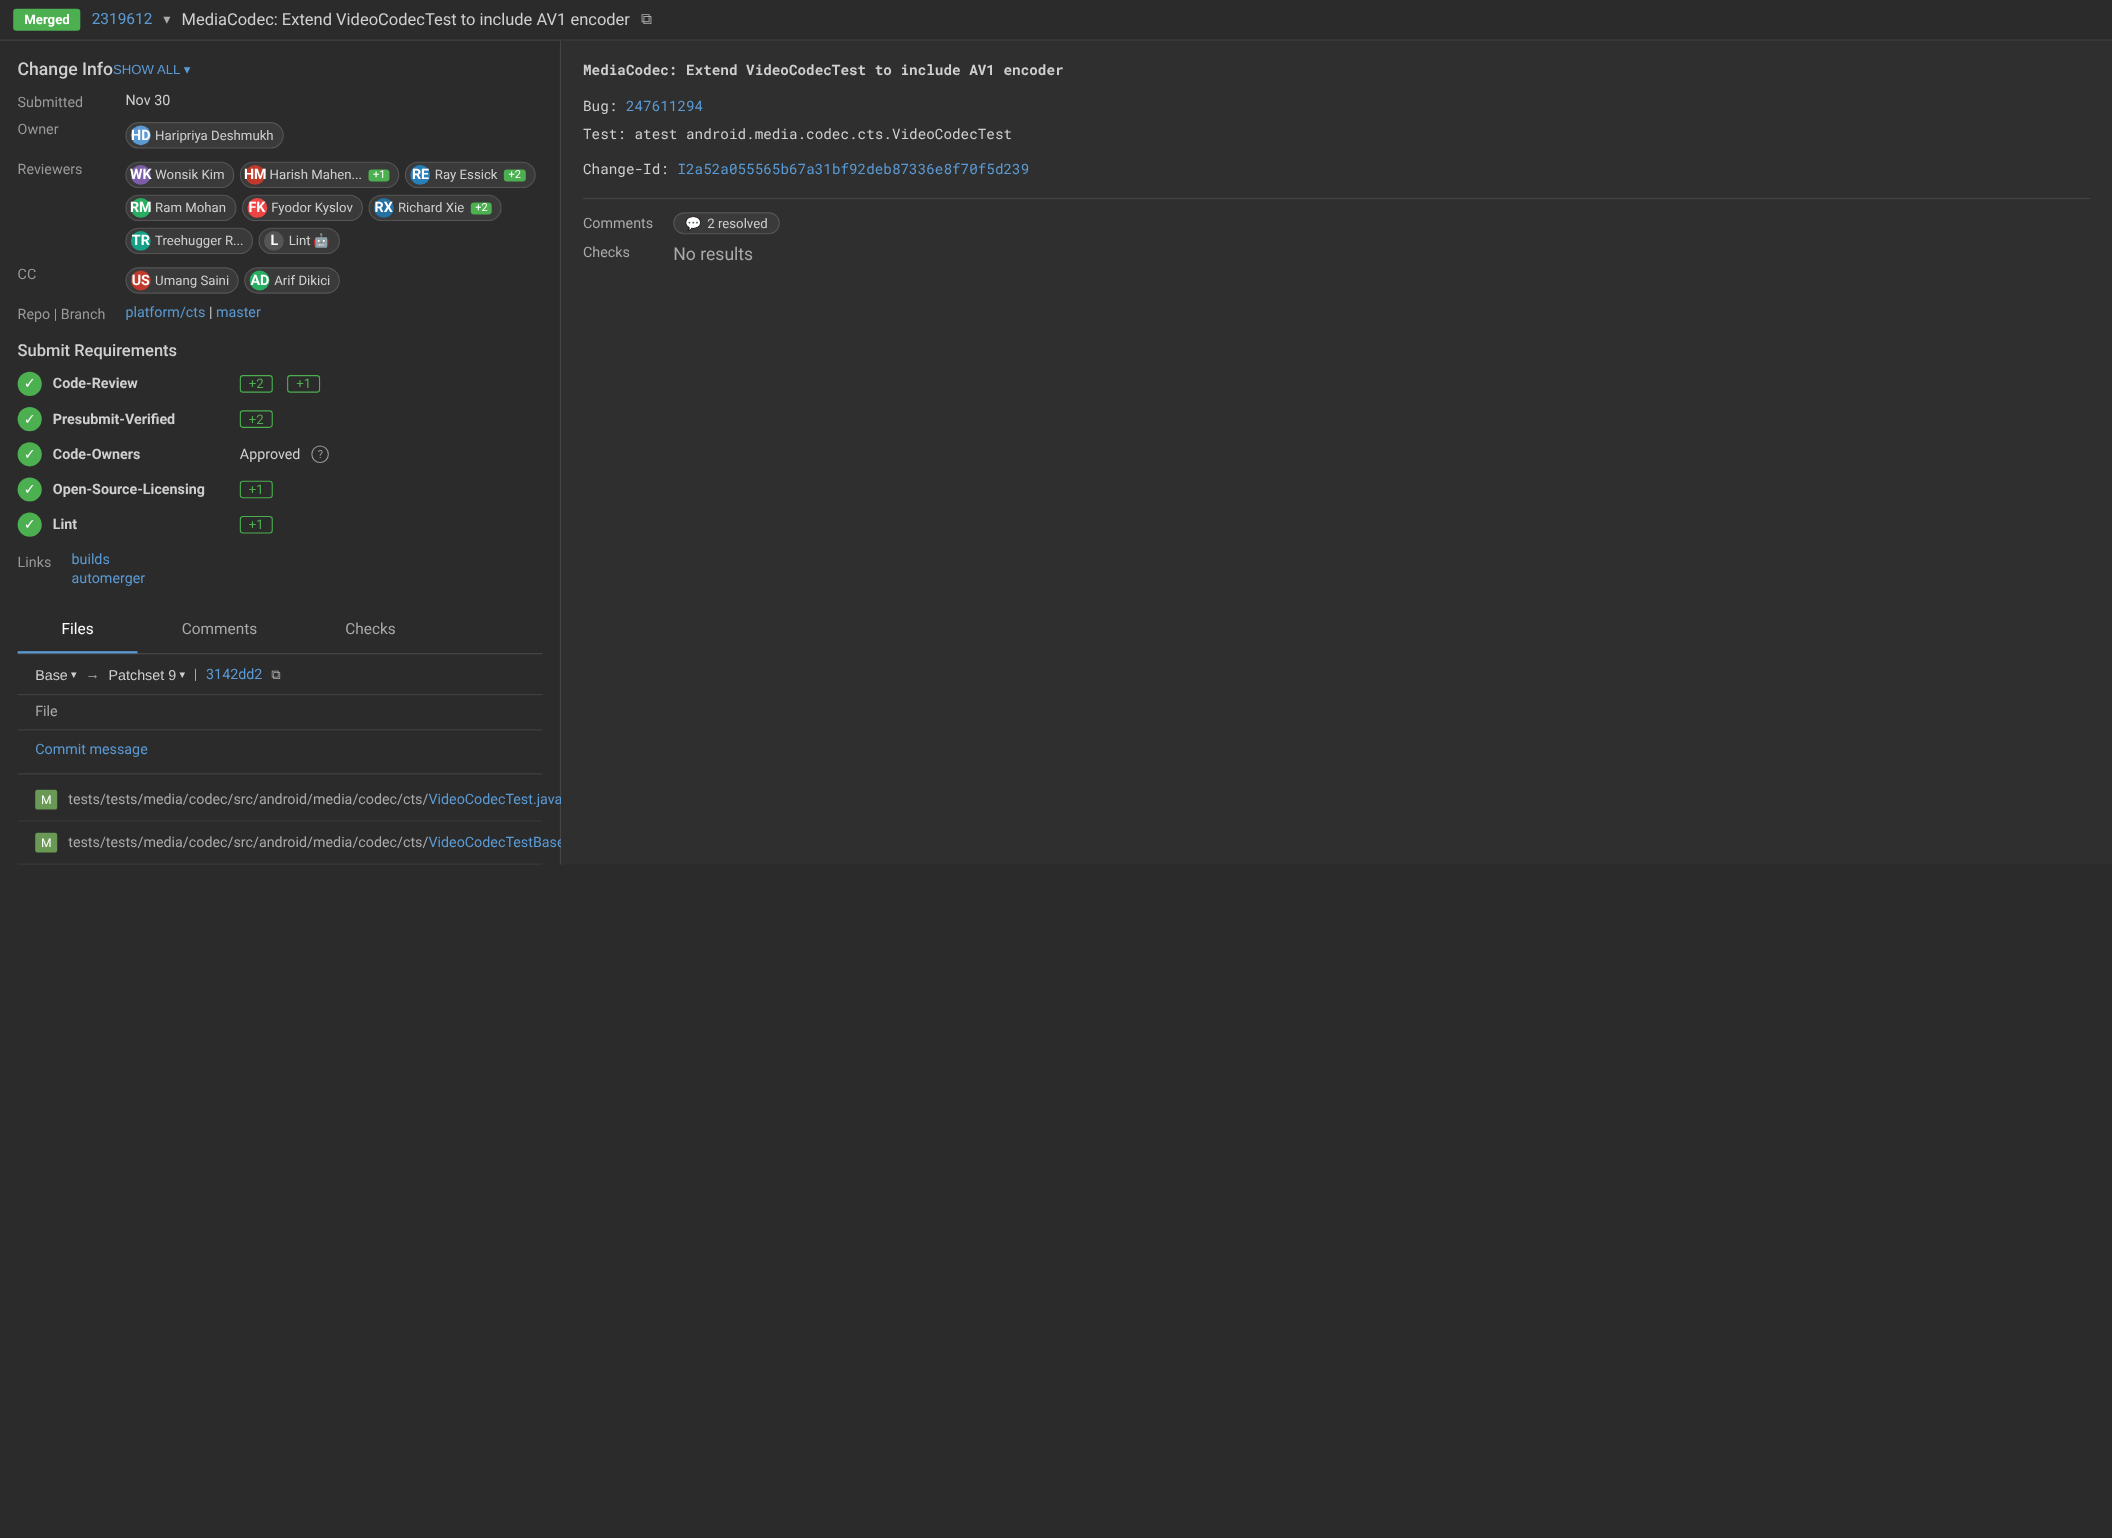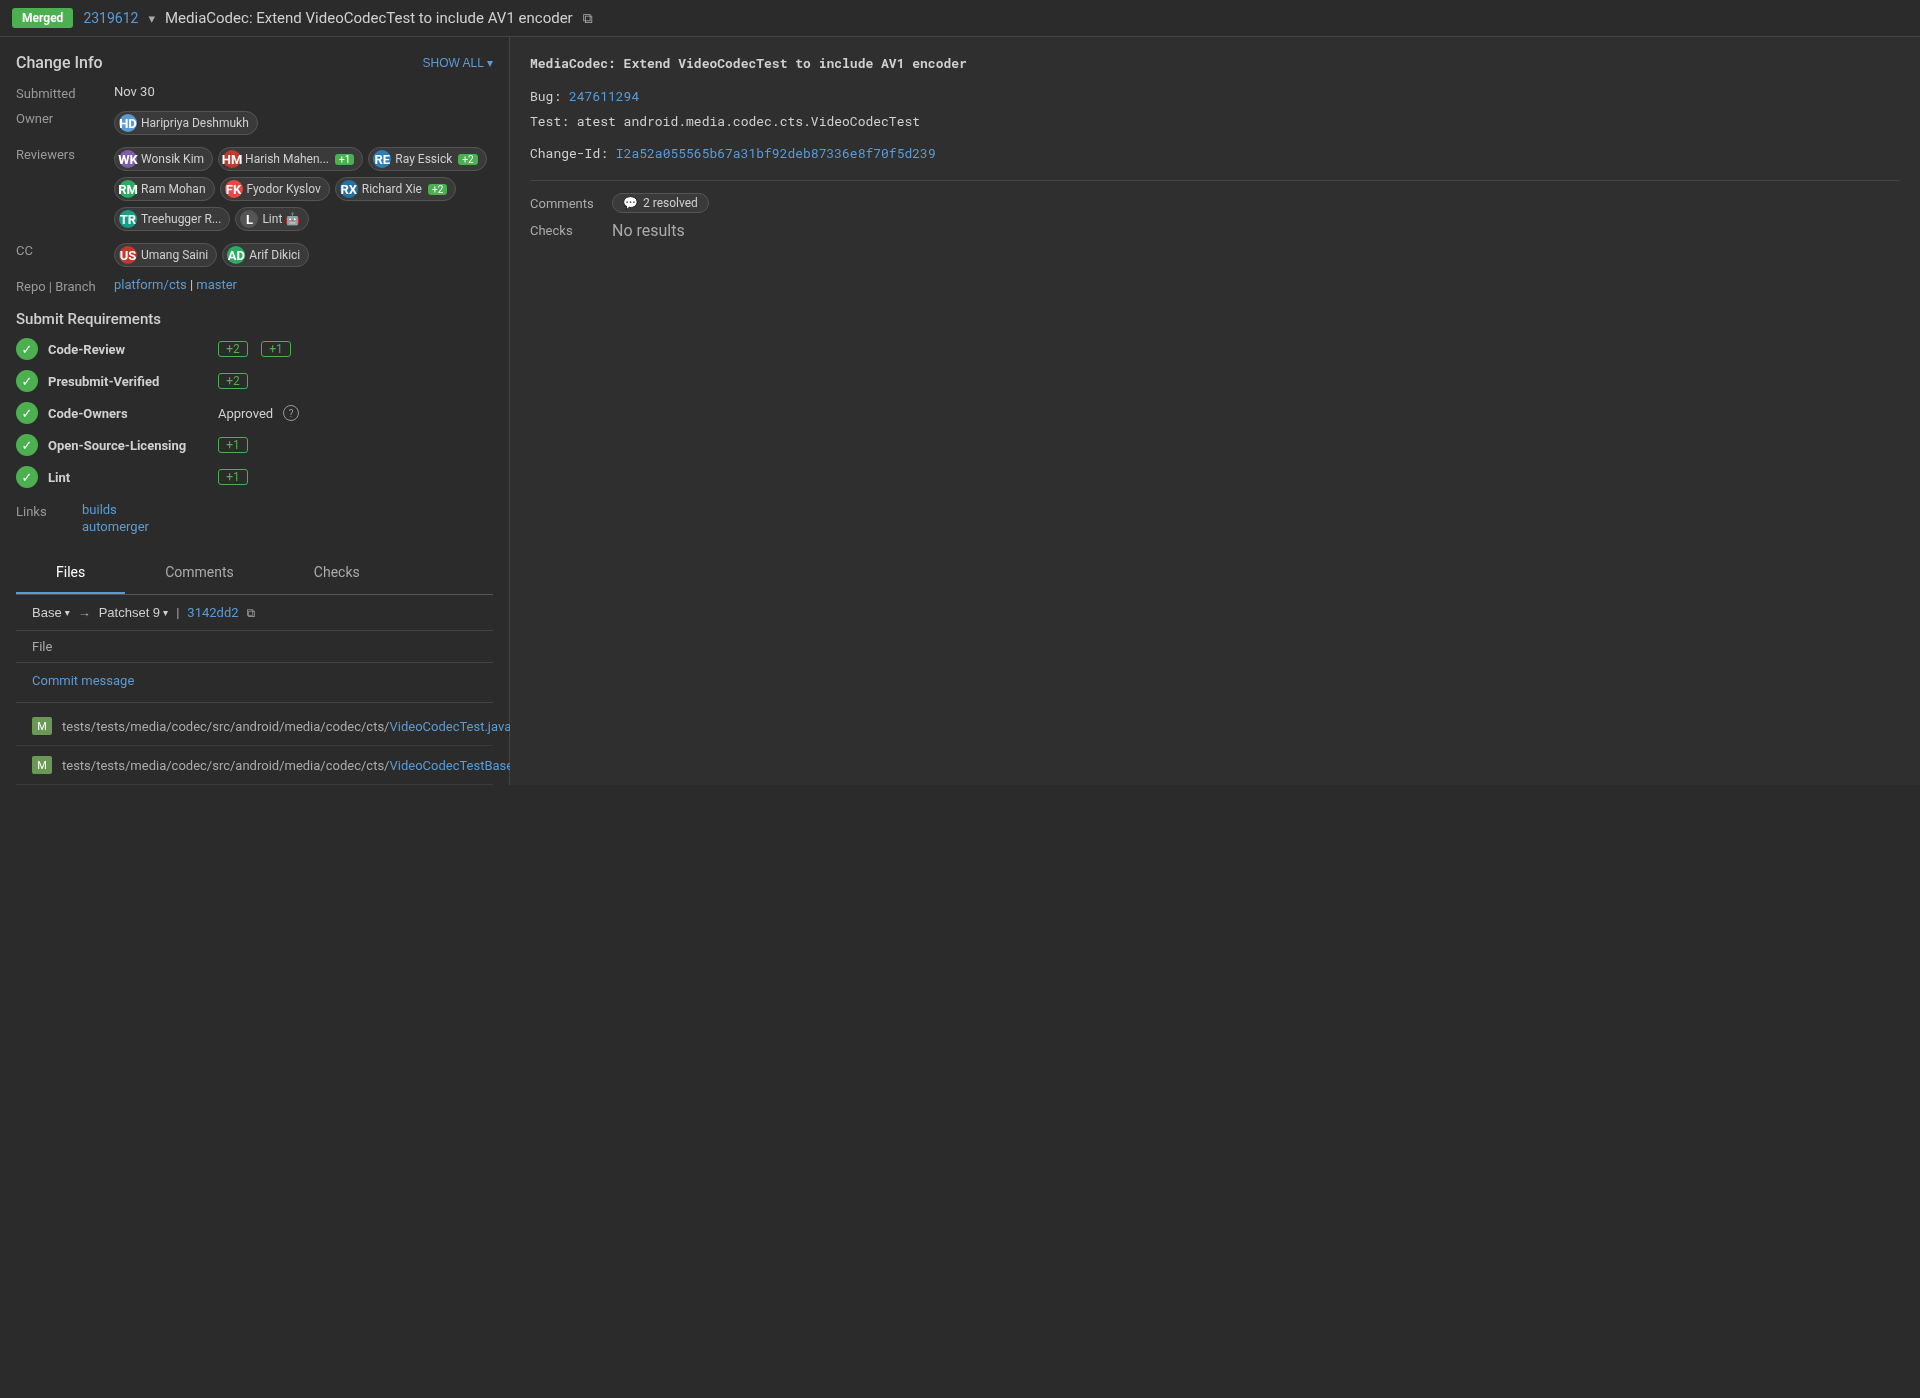--- a/index.html
+++ b/index.html
@@ -52,21 +52,20 @@
     
     .left-panel {
       width: 510px;
       min-width: 510px;
       padding: 16px 16px 0 16px;
       border-right: 1px solid #444;
     }
 
     .change-info-header {
       display: flex;
-      justify-content: space-between;
       align-items: center;
       margin-bottom: 12px;
     }
     .change-info-title {
       font-size: 16px;
       color: #d0d0d0;
       font-weight: 500;
     }
     .show-all-btn {
       color: #5b9bd5;
@@ -199,21 +198,21 @@
       border: 1.5px solid #999;
       color: #999;
       font-size: 10px;
       cursor: pointer;
     }
 
     
     .links-section {
       display: flex;
       align-items: flex-start;
-      gap: 21px;
+      gap: 4px;
       margin: 14px 0 0 0;
     }
     .links-label {
       color: #999;
       min-width: 45px;
     }
     .links-list {
       display: flex;
       flex-direction: column;
       gap: 2px;

